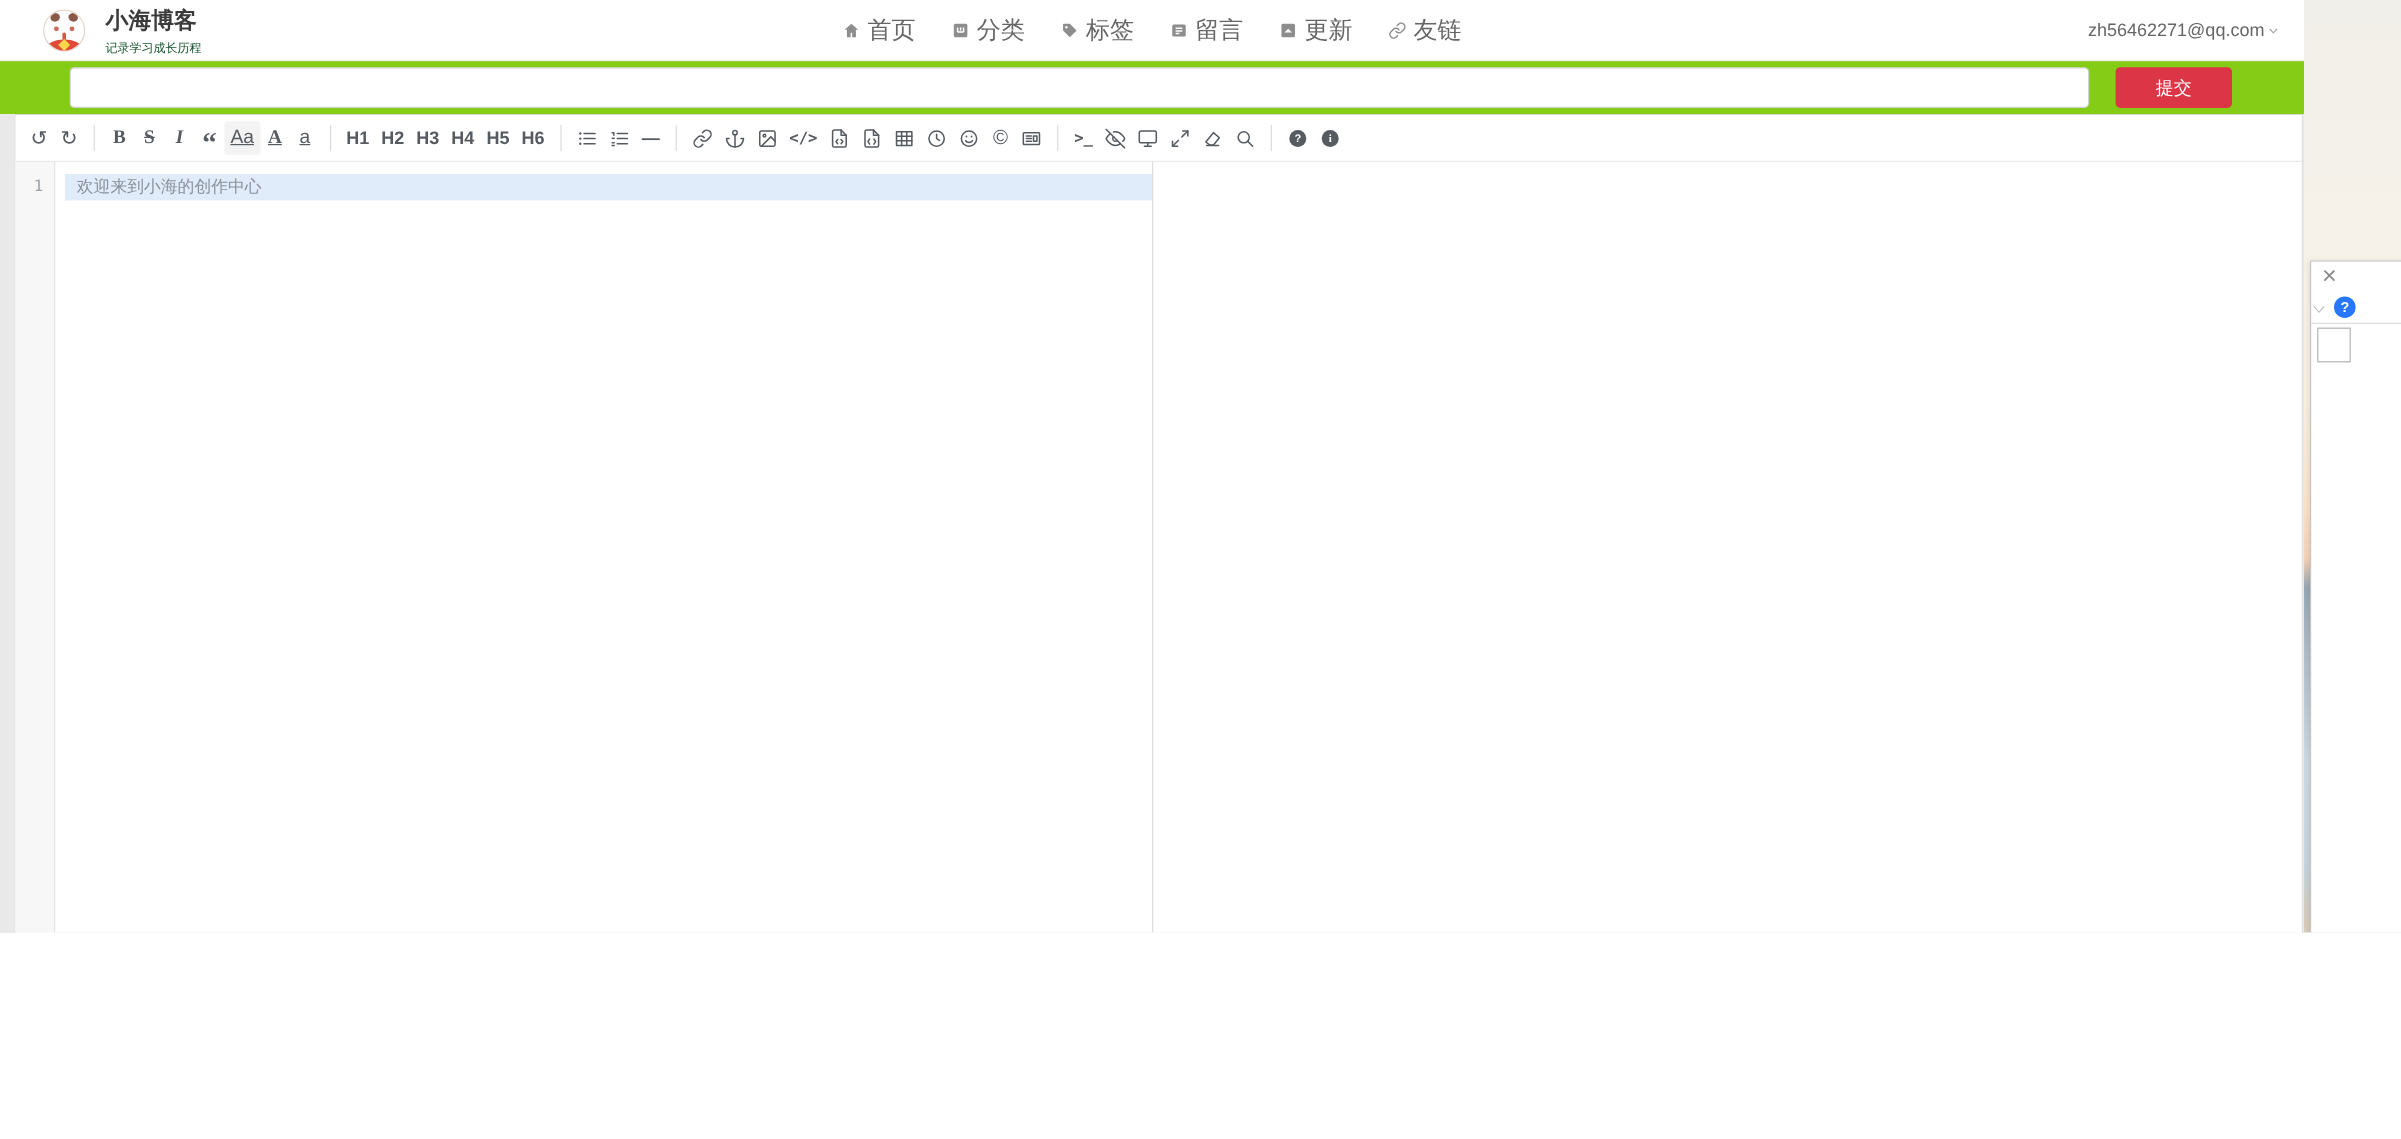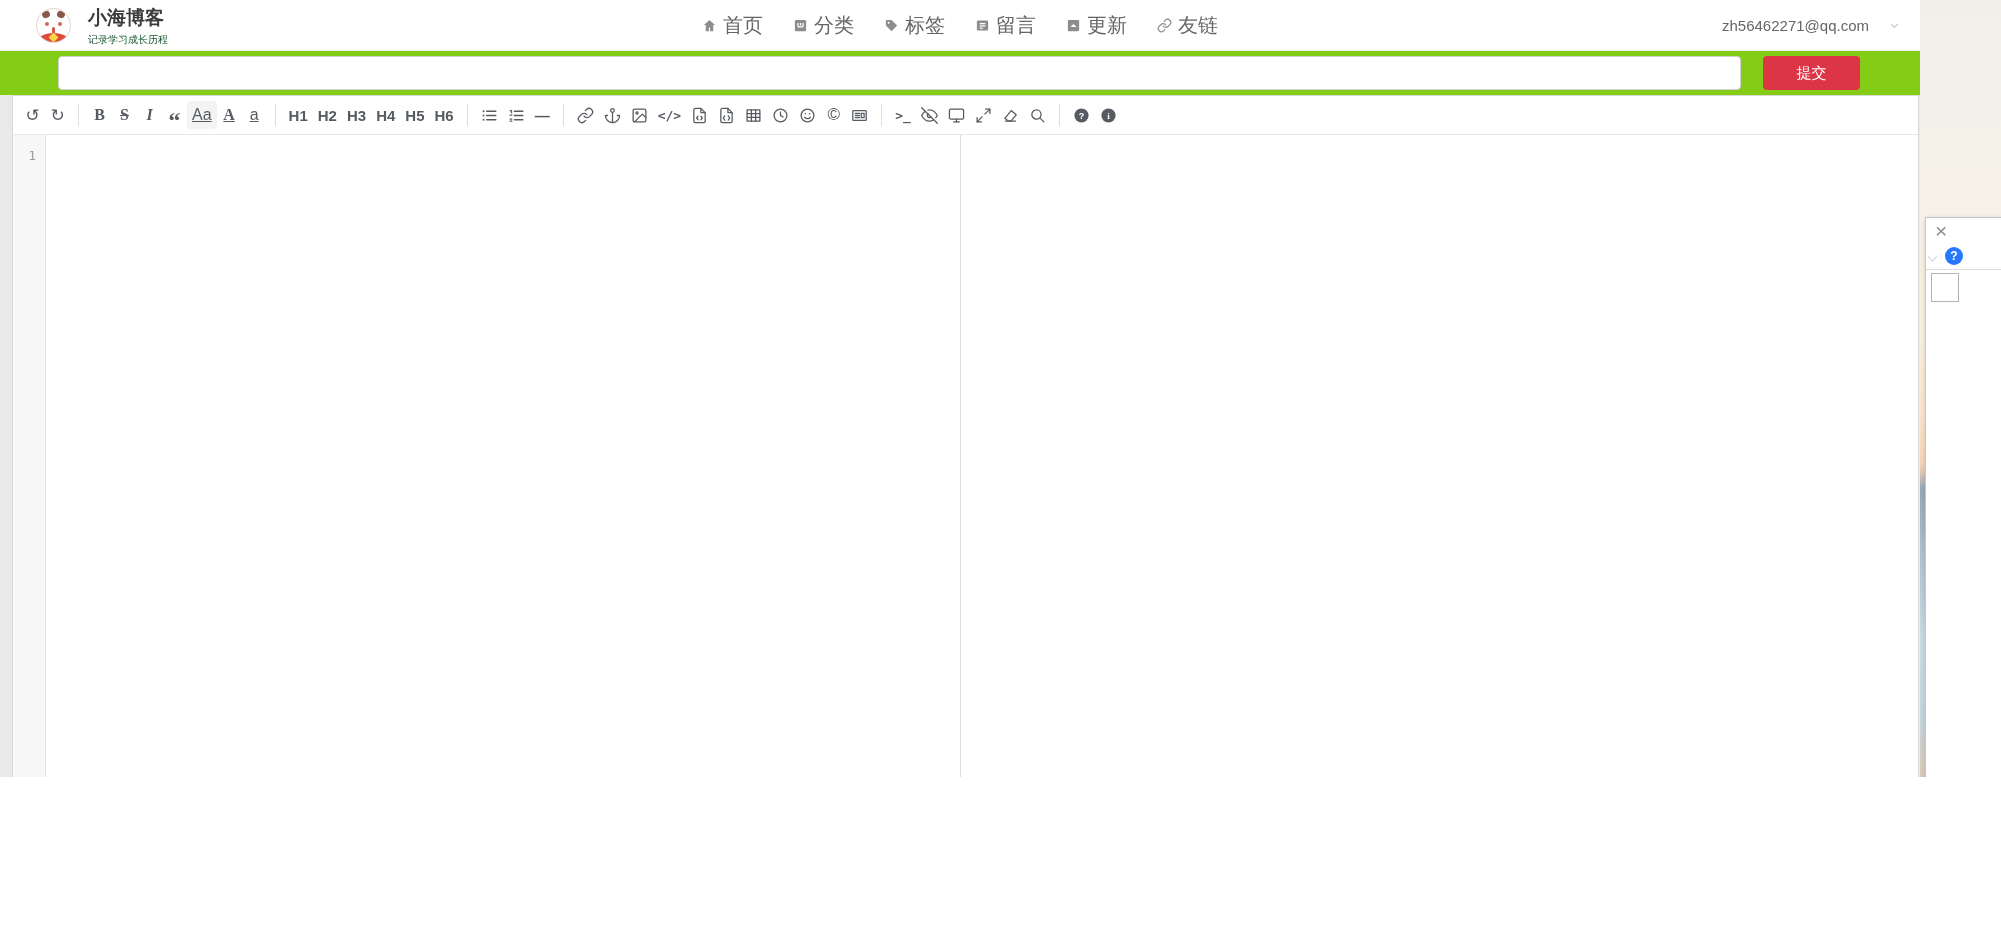--- a/index.html
+++ b/index.html
@@ -22,21 +22,21 @@
   .logo .suit { position:absolute; bottom:-4px; left:2px; width:29px; height:13px; background:#e04a3a; border-radius:50% 50% 0 0; }
   .logo .badge { position:absolute; bottom:1px; left:13px; width:7px; height:7px; background:#f7d64a; transform:rotate(45deg); }
   .site-title-wrap { position:absolute; left:88px; top:7px; }
   .site-title { font-size:19px; font-weight:bold; color:#3b3b3b; line-height:1.2; }
   .site-subtitle { font-size:10px; color:#14532d; margin-top:3px; }
 
   .main-nav { position:absolute; left:50%; top:0; height:51px; transform:translateX(-50%); display:flex; align-items:center; gap:30px; }
   .nav-item { display:flex; align-items:center; gap:6px; font-size:20px; color:#666; cursor:pointer; white-space:nowrap; }
   .nav-item svg { width:15px; height:15px; }
 
-  .user-menu { position:absolute; right:20px; top:0; height:51px; display:flex; align-items:center; gap:20px; font-size:15px; color:#666; cursor:pointer; }
+  .user-menu { position:absolute; right:20px; top:0; height:51px; display:flex; align-items:center; gap:2px; font-size:15px; color:#666; cursor:pointer; }
 
   
   .title-row { position:absolute; left:0; top:51px; width:1920px; height:44px; background:#84cc16; display:flex; align-items:center; padding:0 60px 0 58px; }
   .title-input { flex:1; height:34px; border:1px solid #d0d0d0; border-radius:4px; background:#fff; padding:0 12px; font-size:14px; outline:none; color:#333; }
   .submit-btn { width:97px; height:34px; margin-left:22px; background:#dc3545; color:#fff; font-size:15px; border:none; border-radius:4px; cursor:pointer; font-family:"Liberation Sans",sans-serif; }
 
   
   .editor-frame { position:absolute; left:12px; top:95px; width:1907px; height:815px; background:#fff; border:1px solid #d9d9d9; }
   .toolbar { position:absolute; left:0; top:0; right:0; height:39px; border-bottom:1px solid #e8e8e8; display:flex; align-items:center; padding:0 7px; background:#fff; }
   .tb-btn { min-width:25px; height:28px; display:flex; align-items:center; justify-content:center; padding:0 5px; color:#565b61; font-size:15px; border-radius:3px; cursor:pointer; }
@@ -387,20 +387,25 @@
               <text x="12" y="16.5" text-anchor="middle" font-size="13" font-weight="bold" fill="#fff" font-family="Liberation Serif,serif">i</text>
             </svg>
           </div>
       </div>
 
       <div class="editor-body">
         <div class="code-pane">
           <div class="gutter">
             <div class="line-num">1</div>
           </div>
+          <div class="code-area">
+            <div class="active-line">
+              <span>欢迎来到小海的创作中心</span>
+            </div>
+          </div>
         </div>
         <div class="preview-pane"></div>
       </div>
     </div>
   </div>
 
   <div class="side-widget">
     <div class="widget-close">×</div>
     <div class="widget-chevron"><svg viewBox="0 0 24 24">
           <polyline points="4 8 12 17 20 8"></polyline>

